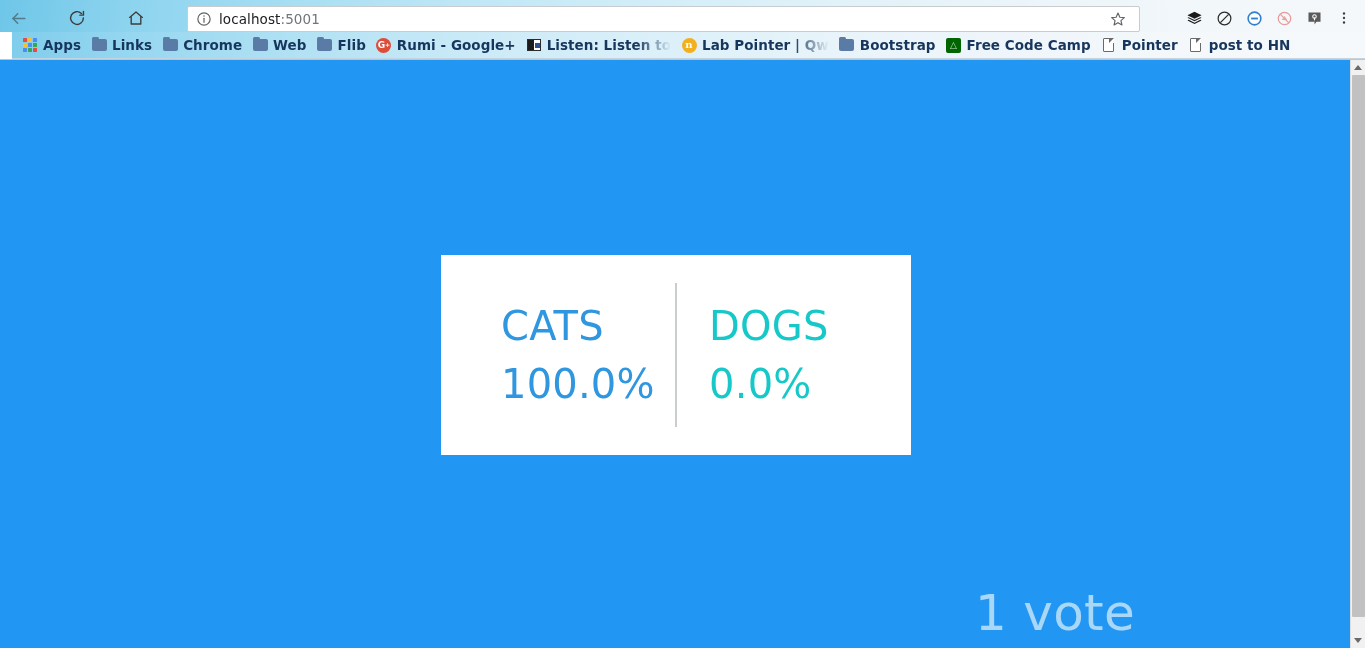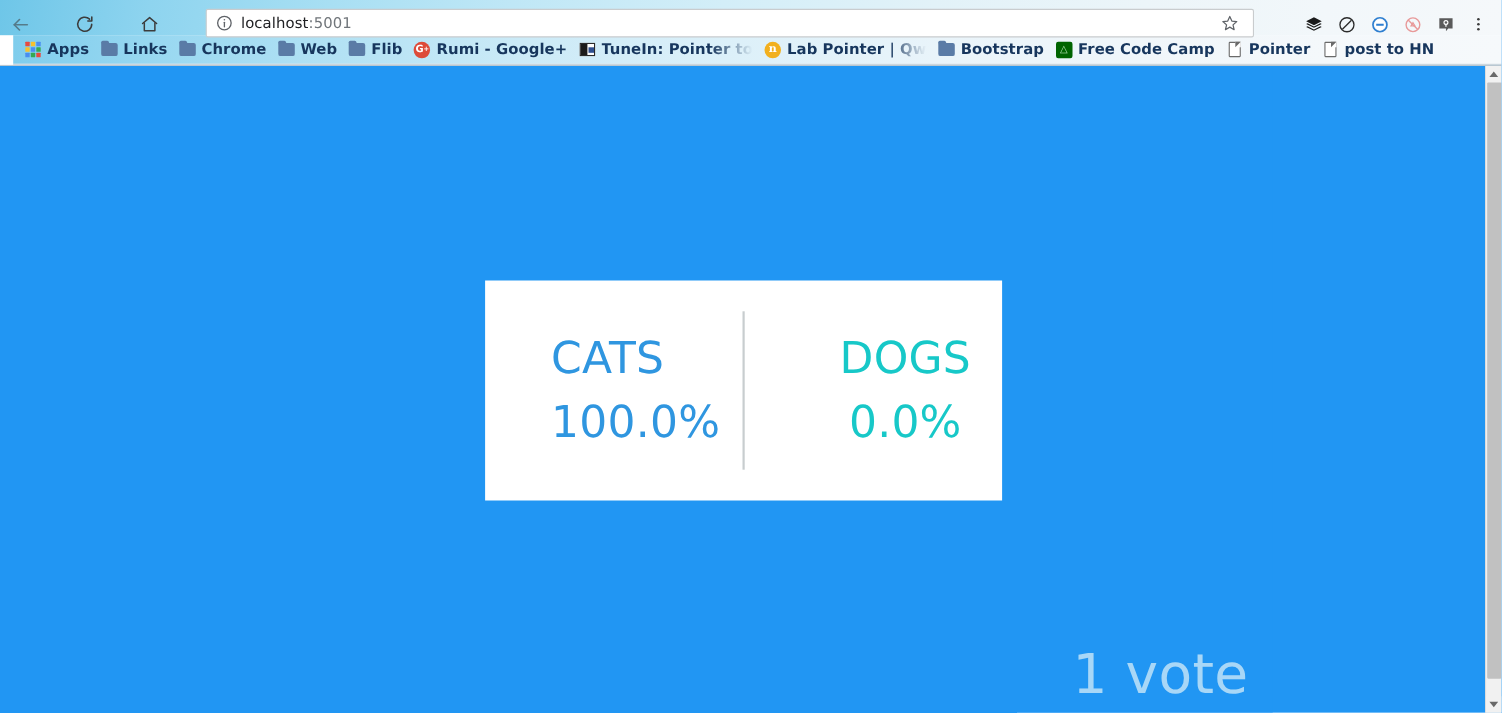--- a/index.html
+++ b/index.html
@@ -16,22 +16,22 @@
   .browser {
     width: 1365px;
     height: 648px;
     position: relative;
     background: #ffffff;
   }
 
   .toolbar {
     height: 32px;
     display: flex;
-    align-items: flex-start;
-    padding: 8px 6px 0 4px;
+    align-items: flex-end;
+    padding: 0 6px 0 4px;
     
     background: linear-gradient(100deg,
         #6ec6e8 0%,
         #8ed4ef 10%,
         #a8dff3 22%,
         #bfe7f6 34%,
         #d3eef8 48%,
         #e2f2f8 62%,
         #ecf5f9 76%,
         #f2f7fa 88%,
@@ -251,21 +251,21 @@
     display: flex;
     align-items: stretch;
   }
   .result-half {
     flex: 1 1 50%;
     display: flex;
     flex-direction: column;
     justify-content: center;
     padding-left: 60px;
   }
-  .result-half.right { padding-left: 58px; text-align: center; }
+  .result-half.right { padding-left: 32px; }
   .result-divider {
     width: 2px;
     background: #c8cdcf;
     margin: 28px 0;
     flex: none;
   }
   .opt-name {
     font-size: 40px;
     line-height: 1.06;
     font-weight: 400;
@@ -483,21 +483,21 @@
       <span class="bm-label">Rumi - Google+</span>
     </div>
 
     <div class="bm">
       <span class="bm-ico">
           <span class="tunein-ico">
             <i></i>
             <i></i>
           </span>
         </span>
-      <span class="bm-label fade">TuneIn: Pointer to</span>
+      <span class="bm-label fade">Listen: Listen to</span>
     </div>
 
     <div class="bm">
       <span class="bm-ico">
           <span class="lab-ico">
             <span>n</span>
           </span>
         </span>
       <span class="bm-label fade">Lab Pointer | Qw</span>
     </div>

